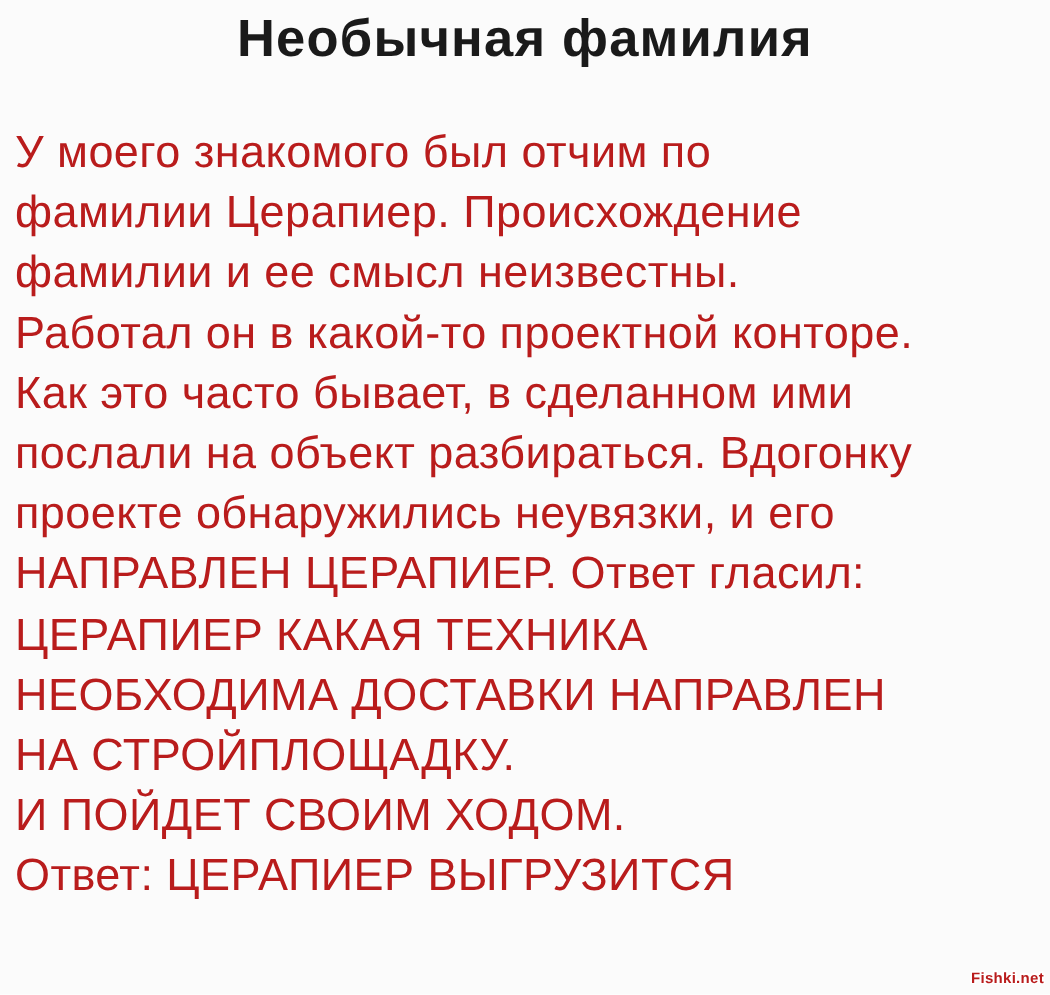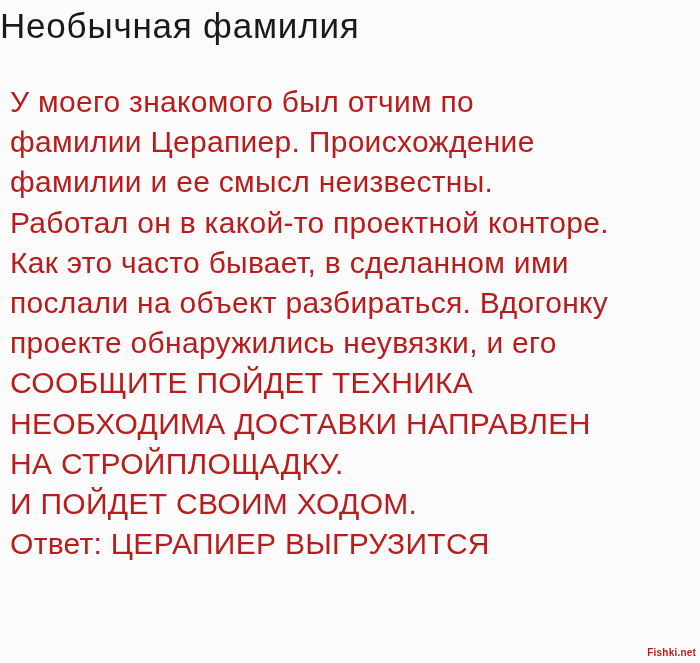--- a/index.html
+++ b/index.html
@@ -13,23 +13,23 @@
     height: 663px;
     background: #fbfbfb;
     overflow: hidden;
     font-family: "Liberation Sans", sans-serif;
   }
   .title {
     position: absolute;
     top: 6px;
     left: 0;
     right: 0;
-    text-align: left;
+    text-align: center;
     font-size: 35px;
-    font-weight: 400;
+    font-weight: 700;
     letter-spacing: 0.8px;
     color: #1a1a1a;
   }
   .body-text {
     position: absolute;
     top: 82px;
     left: 10px;
     right: 4px;
     font-size: 30px;
     line-height: 40.2px;
@@ -66,21 +66,22 @@
   <div class="title">Необычная фамилия</div>
 
   <div class="body-text">
     <div class="body-line">У моего знакомого был отчим по</div>
     <div class="body-line">фамилии Церапиер. Происхождение</div>
     <div class="body-line">фамилии и ее смысл неизвестны.</div>
     <div class="body-line">Работал он в какой-то проектной конторе.</div>
     <div class="body-line">Как это часто бывает, в сделанном ими</div>
     <div class="body-line">послали на объект разбираться. Вдогонку</div>
     <div class="body-line">проекте обнаружились неувязки, и его</div>
-    <div class="body-line">СООБЩИТЕ ПОЙДЕТ ТЕХНИКА</div>
+    <div class="body-line">НАПРАВЛЕН ЦЕРАПИЕР. Ответ гласил:</div>
+    <div class="body-line">ЦЕРАПИЕР КАКАЯ ТЕХНИКА</div>
     <div class="body-line">НЕОБХОДИМА ДОСТАВКИ НАПРАВЛЕН</div>
     <div class="body-line">НА СТРОЙПЛОЩАДКУ.</div>
     <div class="body-line">И ПОЙДЕТ СВОИМ ХОДОМ.</div>
     <div class="body-line">Ответ: ЦЕРАПИЕР ВЫГРУЗИТСЯ</div>
   </div>
 
   <div class="watermark">Fishki.net</div>
 
 </div>
 

